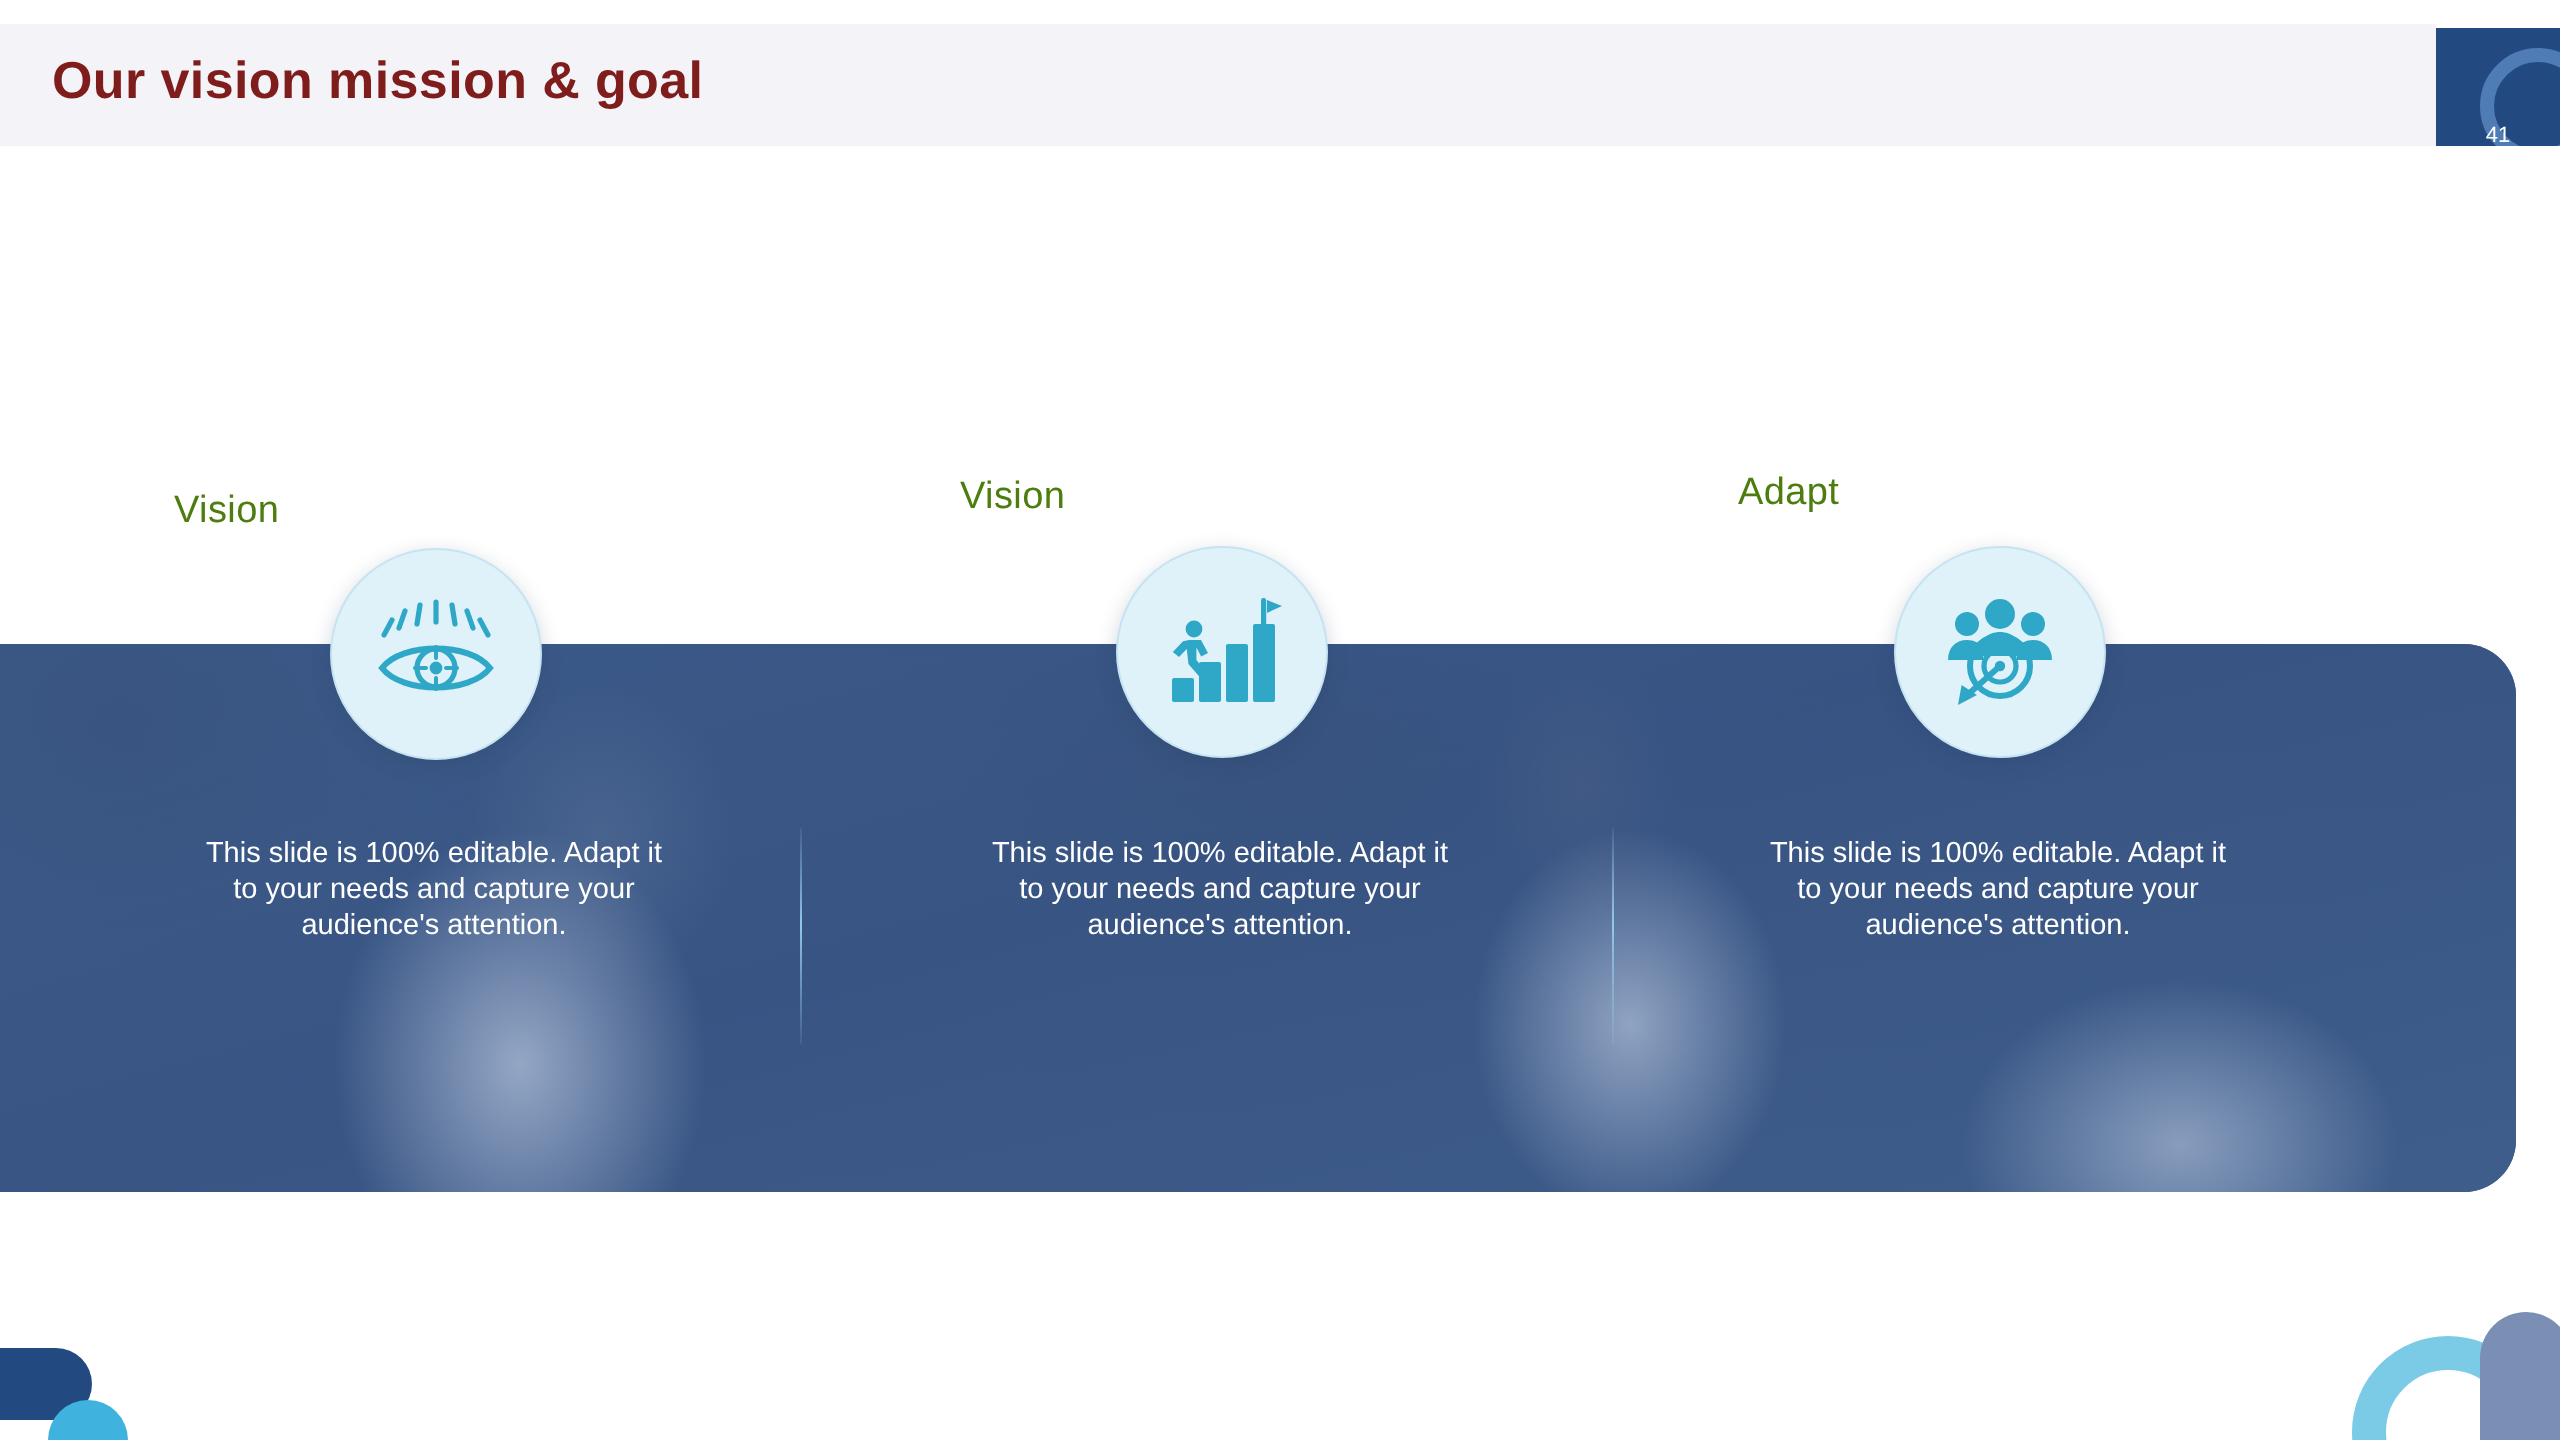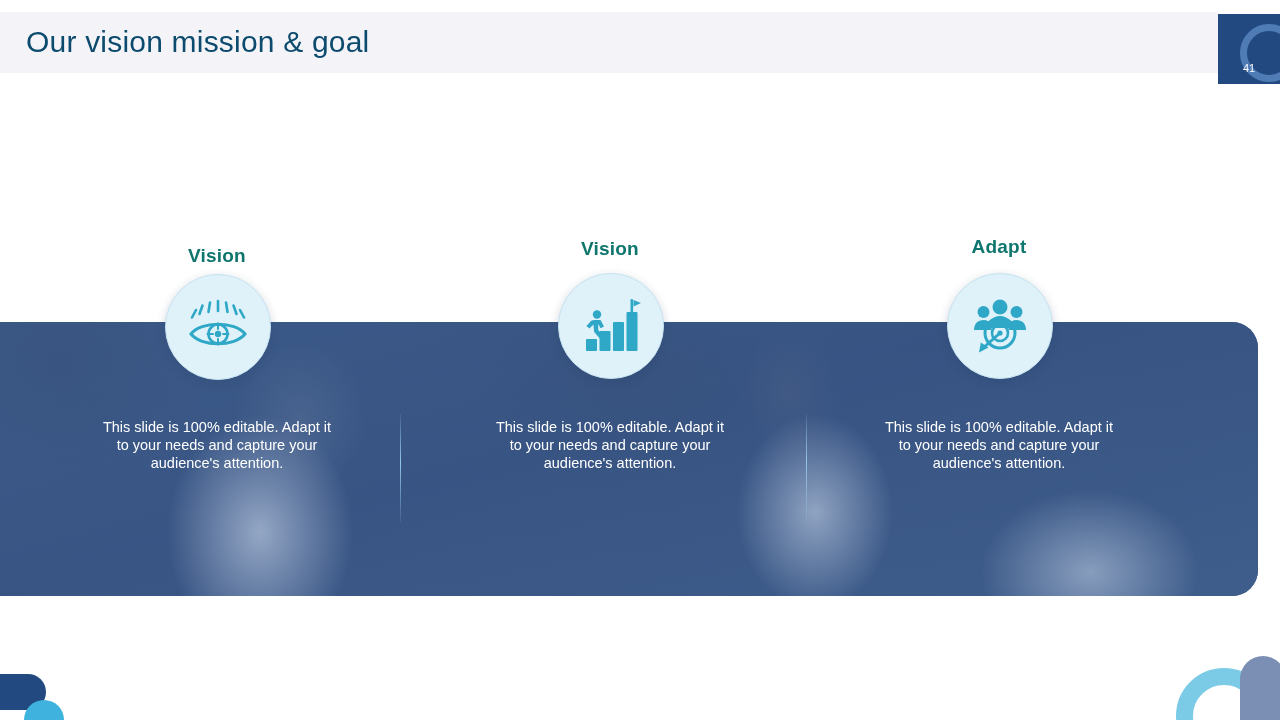--- a/index.html
+++ b/index.html
@@ -19,30 +19,30 @@
   
   #header-bar {
     position: absolute;
     left: 0; top: 12px;
     width: 1218px; height: 61px;
     background: #f4f4f8;
   }
   #page-title {
     position: absolute;
     left: 26px; top: 25px;
-    font-size: 30px;
-    font-weight: 400;
-    color: #0c4a6e;
+    font-size: 26px;
+    font-weight: 700;
+    color: #7f1d1d;
     letter-spacing: 0.2px;
     white-space: nowrap;
   }
   #page-number-badge {
     position: absolute;
     right: 0; top: 14px;
-    width: 62px; height: 70px;
+    width: 62px; height: 59px;
     background: #234a80;
     overflow: hidden;
   }
   #page-number-badge .ring {
     position: absolute;
     left: 22px; top: 10px;
     width: 58px; height: 58px;
     border: 7px solid #4f7cb5;
     border-radius: 50%;
     box-sizing: border-box;
@@ -82,24 +82,24 @@
     position: absolute;
     inset: 0;
     background: linear-gradient(180deg, rgba(47,78,128,0.34) 0%, rgba(50,82,133,0.28) 100%);
   }
 
   
   .column { position: absolute; top: 0; width: 260px; }
   .col-heading {
     position: absolute;
     width: 260px;
-    text-align: center;
+    text-align: left;
     font-size: 19px;
-    font-weight: bold;
-    color: #0f766e;
+    font-weight: normal;
+    color: #4d7c0f;
     letter-spacing: 0.2px;
   }
   .icon-circle {
     position: absolute;
     width: 104px; height: 104px;
     border-radius: 50%;
     background: #dff2fa;
     border: 1px solid #c6e3f0;
     box-shadow: 0 3px 10px rgba(40,60,95,0.22);
     display: flex;

